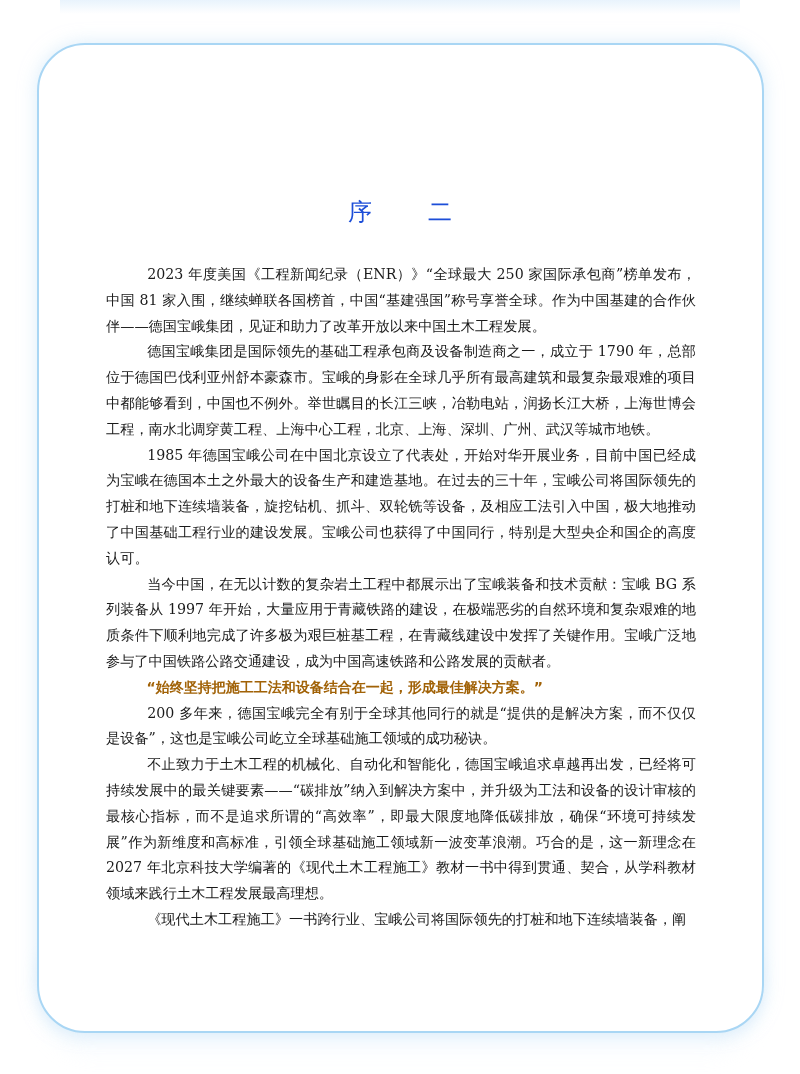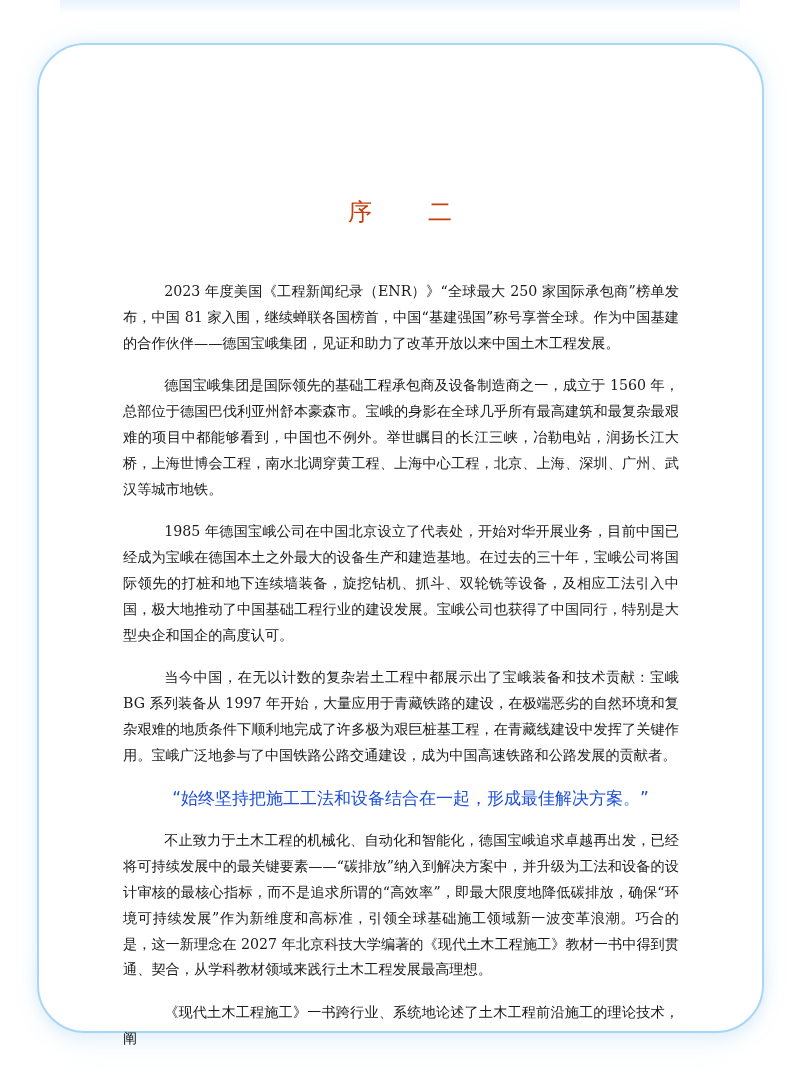--- a/index.html
+++ b/index.html
@@ -45,61 +45,62 @@
     }
     .title {
       position: absolute;
       left: 0;
       right: 0;
       top: 197px;
       text-align: center;
       font-family: "DejaVu Sans", "Liberation Sans", sans-serif;
       font-size: 24px;
       line-height: 30px;
-      color: #c2410c;
+      color: #1d4ed8;
       letter-spacing: 0;
     }
     .title span { display: inline-block; }
     .title .gap { width: 56px; }
     .body-text {
       position: absolute;
       left: 106px;
       top: 262px;
       width: 590px;
       font-size: 14.2px;
       line-height: 25.8px;
       color: #1a1a1a;
       text-align: justify;
       text-justify: inter-character;
     }
     .body-text p {
-      margin: 17px;
+      margin: 0;
       text-indent: 2.9em;
     }
     .body-text p.quote {
       font-family: "DejaVu Sans", "Liberation Sans", sans-serif;
-      font-weight: normal;
-      font-size: 17px;
-      color: #1d4ed8;
+      font-weight: bold;
+      font-size: 14px;
+      color: #a16207;
     }
   </style>
 </head>
 <body>
 
 <div class="shadow-top"></div>
 <div class="shadow-bottom"></div>
 
 <div class="card">
 </div>
 
 <div class="title">
   <span>序</span><span class="gap"></span><span>二</span>
 </div>
 
 <div class="body-text">
   <p>2023 年度美国《工程新闻纪录（ENR）》“全球最大 250 家国际承包商”榜单发布，中国 81 家入围，继续蝉联各国榜首，中国“基建强国”称号享誉全球。作为中国基建的合作伙伴——德国宝峨集团，见证和助力了改革开放以来中国土木工程发展。</p>
-  <p>德国宝峨集团是国际领先的基础工程承包商及设备制造商之一，成立于 1560 年，总部位于德国巴伐利亚州舒本豪森市。宝峨的身影在全球几乎所有最高建筑和最复杂最艰难的项目中都能够看到，中国也不例外。举世瞩目的长江三峡，冶勒电站，润扬长江大桥，上海世博会工程，南水北调穿黄工程、上海中心工程，北京、上海、深圳、广州、武汉等城市地铁。</p>
+  <p>德国宝峨集团是国际领先的基础工程承包商及设备制造商之一，成立于 1790 年，总部位于德国巴伐利亚州舒本豪森市。宝峨的身影在全球几乎所有最高建筑和最复杂最艰难的项目中都能够看到，中国也不例外。举世瞩目的长江三峡，冶勒电站，润扬长江大桥，上海世博会工程，南水北调穿黄工程、上海中心工程，北京、上海、深圳、广州、武汉等城市地铁。</p>
   <p>1985 年德国宝峨公司在中国北京设立了代表处，开始对华开展业务，目前中国已经成为宝峨在德国本土之外最大的设备生产和建造基地。在过去的三十年，宝峨公司将国际领先的打桩和地下连续墙装备，旋挖钻机、抓斗、双轮铣等设备，及相应工法引入中国，极大地推动了中国基础工程行业的建设发展。宝峨公司也获得了中国同行，特别是大型央企和国企的高度认可。</p>
   <p>当今中国，在无以计数的复杂岩土工程中都展示出了宝峨装备和技术贡献：宝峨 BG 系列装备从 1997 年开始，大量应用于青藏铁路的建设，在极端恶劣的自然环境和复杂艰难的地质条件下顺利地完成了许多极为艰巨桩基工程，在青藏线建设中发挥了关键作用。宝峨广泛地参与了中国铁路公路交通建设，成为中国高速铁路和公路发展的贡献者。</p>
   <p class="quote">“始终坚持把施工工法和设备结合在一起，形成最佳解决方案。”</p>
+  <p>200 多年来，德国宝峨完全有别于全球其他同行的就是“提供的是解决方案，而不仅仅是设备”，这也是宝峨公司屹立全球基础施工领域的成功秘诀。</p>
   <p>不止致力于土木工程的机械化、自动化和智能化，德国宝峨追求卓越再出发，已经将可持续发展中的最关键要素——“碳排放”纳入到解决方案中，并升级为工法和设备的设计审核的最核心指标，而不是追求所谓的“高效率”，即最大限度地降低碳排放，确保“环境可持续发展”作为新维度和高标准，引领全球基础施工领域新一波变革浪潮。巧合的是，这一新理念在 2027 年北京科技大学编著的《现代土木工程施工》教材一书中得到贯通、契合，从学科教材领域来践行土木工程发展最高理想。</p>
-  <p>《现代土木工程施工》一书跨行业、系统地论述了土木工程前沿施工的理论技术，阐</p>
+  <p>《现代土木工程施工》一书跨行业、宝峨公司将国际领先的打桩和地下连续墙装备，阐</p>
 </div>
 
 </body></html>

